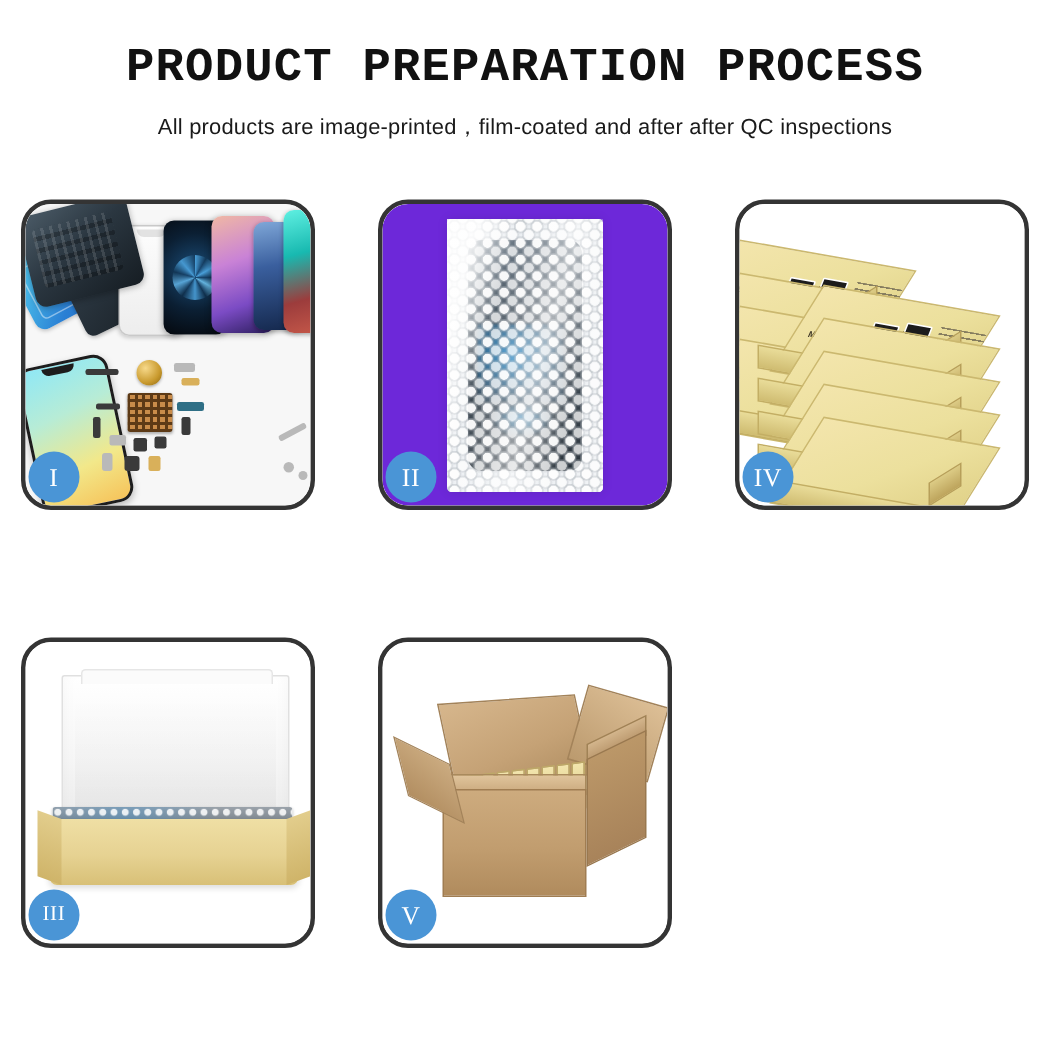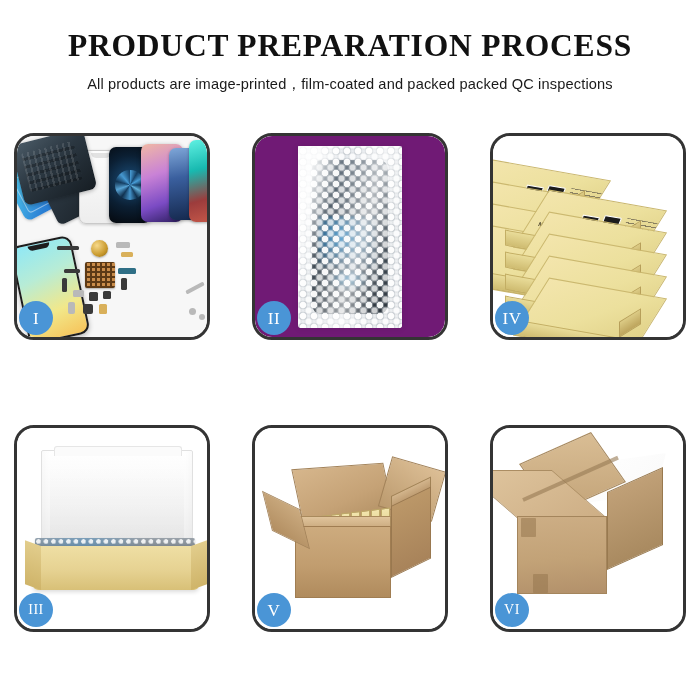--- a/index.html
+++ b/index.html
@@ -14,21 +14,21 @@
 
   
   .header{
     position:absolute;top:0;left:0;width:700px;height:118px;
     display:flex;flex-direction:column;align-items:center;justify-content:flex-start;
     padding-top:30px;box-sizing:border-box;
   }
   .title{
     font-size:31.5px;font-weight:700;color:#111111;
     letter-spacing:0.8px;line-height:1;white-space:nowrap;
-    font-family:Liberation Serif, serif;
+    font-family:Liberation Mono, monospace;
   }
   .subtitle{
     margin-top:13px;
     font-size:14.6px;font-weight:400;color:#1a1a1a;
     letter-spacing:0.15px;white-space:nowrap;
     font-family:"Liberation Sans", sans-serif;
   }
 
   
   .grid{
@@ -161,21 +161,21 @@
       repeating-linear-gradient(90deg,#5d3a16 0 2px,transparent 2px 5px),
       repeating-linear-gradient(0deg,#5d3a16 0 2px,transparent 2px 5px);
     box-shadow:0 1px 2px rgba(0,0,0,.3);
   }
   .bitpart{position:absolute;background:#3a3a3a;border-radius:1.5px;}
   .bitpart.lt{background:#b9b9b9;}
   .bitpart.gold{background:#d9b05a;}
   .bitpart.teal{background:#2f6f86;}
 
   
-  .p2{background:#701a75;}
+  .p2{background:#6d28d9;}
   .bagwrap{
     position:absolute;left:50%;top:50%;transform:translate(-50%,-50%);
     width:104px;height:182px;
     background:linear-gradient(100deg,#f4f6f8 0%,#e7ebef 45%,#f2f4f6 100%);
     border-radius:3px;
     box-shadow:0 0 7px rgba(0,0,0,.10);
   }
   .bag-sheen{
     position:absolute;inset:0;
     background:linear-gradient(105deg,rgba(255,255,255,.85) 0 14%,rgba(255,255,255,0) 32%,
@@ -392,21 +392,21 @@
     border-radius:2px;
   }
 </style>
 </head>
 <body>
 
 <div class="page">
 
   <div class="header">
     <div class="title">PRODUCT PREPARATION PROCESS</div>
-    <div class="subtitle">All products are image-printed，film-coated and packed packed QC inspections</div>
+    <div class="subtitle">All products are image-printed，film-coated and after after QC inspections</div>
   </div>
 
   <div class="grid">
 
     <div class="panel">
       <div class="panel-inner p1">
         <div class="ph ph-blue-flat"></div>
         <div class="ph ph-darkgray"></div>
         <div class="ph ph-white-glass"></div>
         <div class="ph ph-blackscr"></div>
@@ -563,32 +563,15 @@
           <div class="c5-side"></div>
           <div class="c5-front"></div>
           <div class="flap flap-left"></div>
         </div>
         <div class="badge">
           <span>V</span>
         </div>
       </div>
     </div>
 
-    <div class="panel">
-      <div class="panel-inner p6">
-        <div class="c6">
-          <div class="c6-wrap"></div>
-          <div class="c6-top2"></div>
-          <div class="c6-top"></div>
-          <div class="c6-seam"></div>
-          <div class="c6-side"></div>
-          <div class="c6-front"></div>
-          <div class="tape" style="left:14px;top:60px;"></div>
-          <div class="tape" style="left:26px;top:116px;"></div>
-        </div>
-        <div class="badge small">
-          <span>VI</span>
-        </div>
-      </div>
-    </div>
 
   </div>
 </div>
 
 </body></html>

